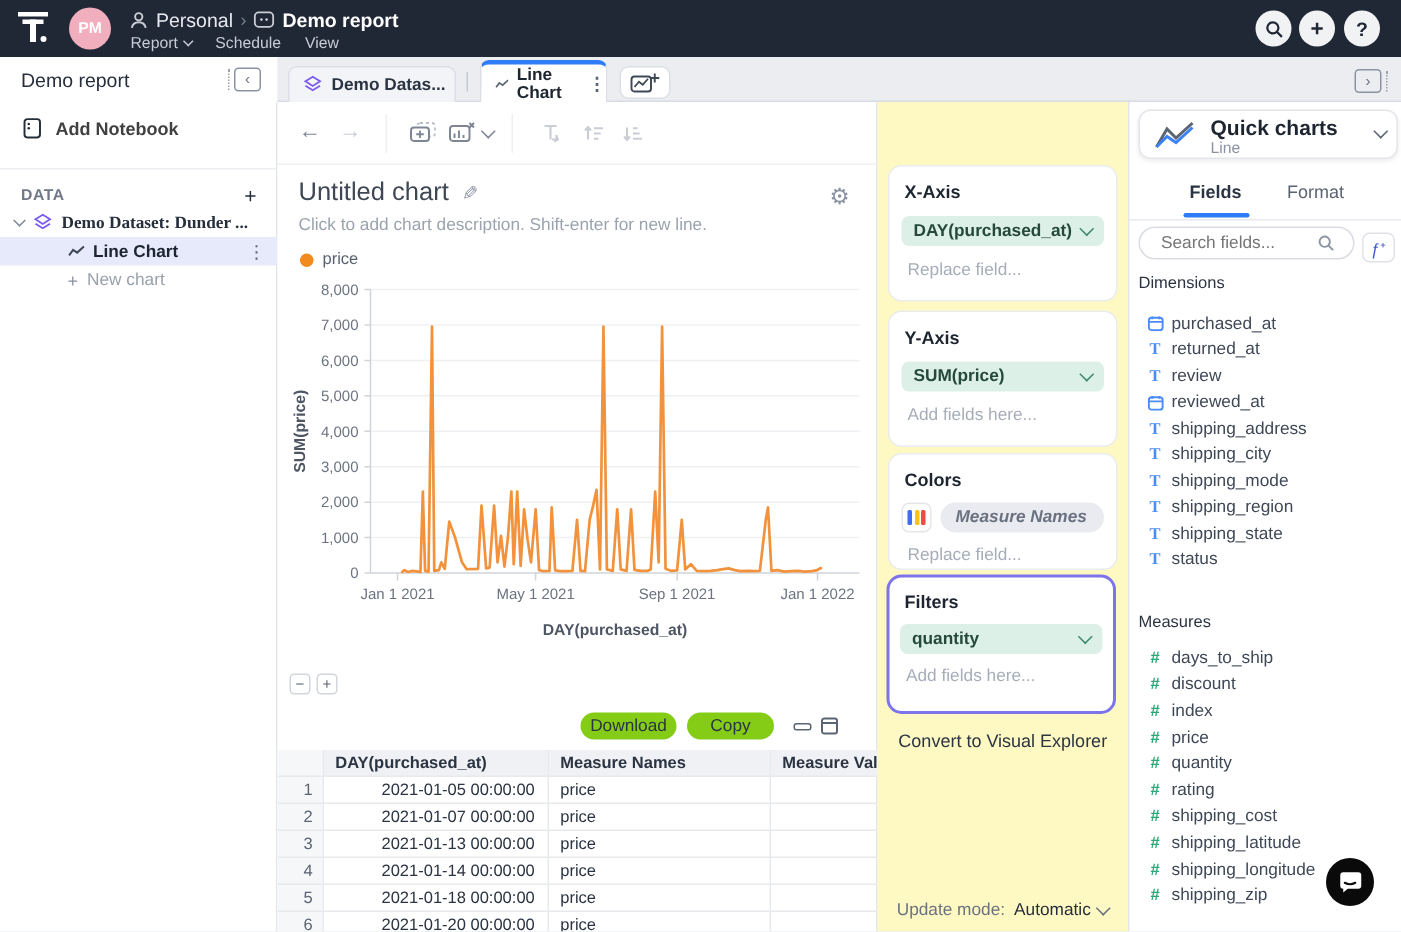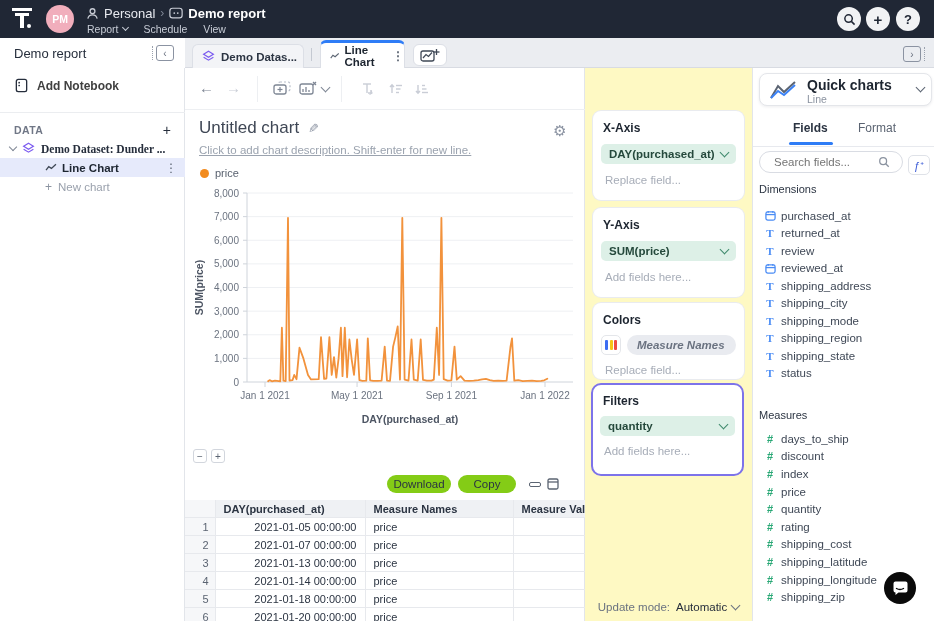--- a/index.html
+++ b/index.html
@@ -208,21 +208,21 @@
         <line x1="8" y1="8" x2="12.5" y2="8" stroke="#c9cdd6" stroke-width="1.4"></line>
         <line x1="8" y1="11.5" x2="14" y2="11.5" stroke="#c9cdd6" stroke-width="1.4"></line>
       </svg>
   </div>
 
   <div class="abs r" style="left:14px;top:50px;gap:9px;">
     <span style="font-size:17px;color:#3f4755;">Untitled chart</span>
     <span style="font-size:13px;color:#8b93a2;transform:scaleX(-1);">✎</span>
   </div>
   <span class="abs" style="left:368px;top:54px;font-size:15px;color:#8b93a2;"><span>⚙</span></span>
-  <div class="abs" style="left:14px;top:76px;font-size:11.5px;color:#9ba3af;text-decoration:underline;">Click to add chart description. Shift-enter for new line.</div>
+  <div class="abs" style="left:14px;top:76px;font-size:11.5px;color:#9ba3af;">Click to add chart description. Shift-enter for new line.</div>
   <div class="abs r" style="left:15px;top:99px;gap:6px;">
     <span id="legend-dot" style="width: 9px; height: 9px; border-radius: 50%; background: rgb(242, 139, 30);"></span>
     <span style="font-size:11px;color:#59616f;">price</span>
   </div>
 
   <svg id="chart-svg" class="abs" style="left:0;top:112px;" width="400" height="250" viewBox="0 0 400 250">
       <line x1="62" x2="388" y1="202" y2="202" stroke="#cfd4db" stroke-width="1"></line>
       <line x1="58" x2="62" y1="202" y2="202" stroke="#cfd4db"></line>
       <text x="54" y="205.5" text-anchor="end" fill="#6b7380" font-size="10">0</text>
       <line x1="62" x2="388" y1="178.375" y2="178.375" stroke="#eef0f3" stroke-width="1"></line>
@@ -366,20 +366,21 @@
     <div class="ph" style="margin:9px 0 0 12px;">Replace field...</div>
   </div>
   <div class="card" style="left:6px;top:315px;width:153px;height:93px;border:2px solid #7d73ea;border-radius:10px;box-shadow:none;box-sizing:border-box;">
     <h4 style="margin:9px 0 0 10px;">Filters</h4>
     <div class="gpill" style="margin:8px 7px 0 7px;">
       <span>quantity</span>
         <span class="chev"></span>
     </div>
     <div class="ph" style="margin:9px 0 0 11px;">Add fields here...</div>
   </div>
+  <div class="abs" style="left:0;top:419px;width:167px;text-align:center;font-size:12px;color:#2b3442;">Convert to Visual Explorer</div>
   <div class="abs r" style="left:0;top:533px;width:167px;justify-content:center;gap:6px;font-size:11.5px;">
     <span style="color:#6a7280;">Update mode:</span>
     <span class="r" style="color:#262e3c;gap:5px;">
         <span>Automatic</span>
         <span class="chev" style="color:#6a7280;"></span>
       </span>
   </div>
 </div>
 
 <div id="fields" class="abs">

